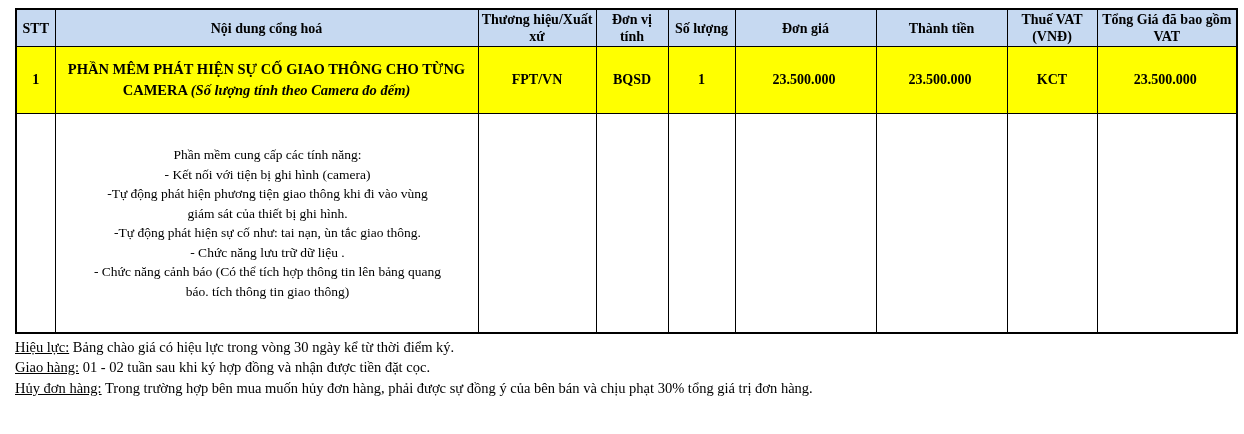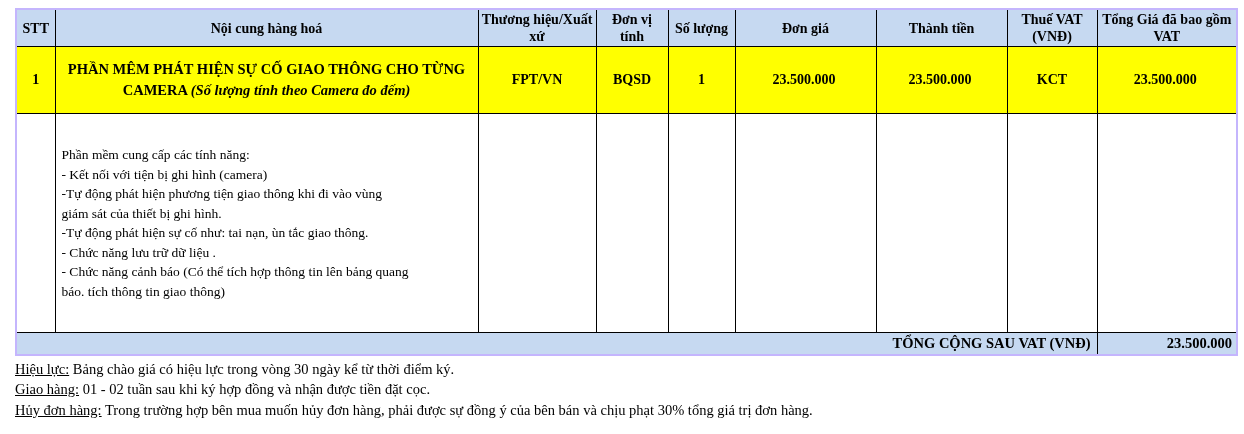--- a/index.html
+++ b/index.html
@@ -4,41 +4,41 @@
 <style>
   html,body{margin:0;padding:0;}
   body{
     width:1244px;height:434px;background:#ffffff;color:#000;
     font-family:"Liberation Serif","DejaVu Serif",serif;
     overflow:hidden;
   }
   table.quote{
     border-collapse:collapse;table-layout:fixed;
     margin:8px 0 0 15px;
-    border:2px solid #c4b5fd;
+    border:2px solid #000000;
   }
   .quote th,.quote td{
     border:1px solid #000;
     overflow:hidden;
   }
   thead th{
     background:#C6D9F1;
     font-weight:bold;font-size:14px;line-height:17px;
     text-align:center;vertical-align:middle;
     height:36px;padding:0 2px;
   }
   tr.item-row td{
     background:#FFFF00;font-weight:bold;font-size:14px;
     text-align:center;vertical-align:middle;height:64px;
   }
   tr.item-row td.c-name{font-size:14.5px;line-height:21px;padding:0 0;}
   .nm-note{font-style:italic;}
   td.num{text-align:right;padding-right:4px;margin-left:6px;}
   tr.desc-row td{background:#ffffff;height:216px;vertical-align:middle;}
-  td.desc-cell{font-size:13.5px;font-weight:normal;text-align:left;padding:0 4px 0 6px;}
+  td.desc-cell{font-size:13.5px;font-weight:normal;text-align:center;padding:0 4px 0 6px;}
   td.desc-cell div{line-height:19.5px;white-space:nowrap;}
   tr.total-row td{
     background:#C6D9F1;font-weight:bold;font-size:14.5px;height:19px;
     vertical-align:middle;
   }
   td.total-label{text-align:right;padding-right:6px;}
   .notes{margin:3px 0 0 15px;font-size:14.5px;}
   .note{line-height:20.4px;white-space:nowrap;}
   .note-label{font-weight:normal;text-decoration:underline;}
 </style>
@@ -54,21 +54,21 @@
       <col style="width:72px">
         <col style="width:67px">
         <col style="width:141px">
       <col style="width:131px">
         <col style="width:90px">
         <col style="width:140px">
     </colgroup>
     <thead>
       <tr>
         <th>STT</th>
-        <th>Nội cung hàng hoá</th>
+        <th>Nội dung cổng hoá</th>
         <th>Thương hiệu/Xuất xứ</th>
         <th>Đơn vị tính</th>
         <th>Số lượng</th>
         <th>Đơn giá</th>
         <th>Thành tiền</th>
         <th>Thuế VAT (VNĐ)</th>
         <th>Tổng Giá đã bao gồm VAT</th>
       </tr>
     </thead>
     <tbody>
@@ -96,24 +96,20 @@
           <div>báo. tích thông tin giao thông)</div>
         </td>
         <td></td>
         <td></td>
         <td></td>
         <td></td>
         <td></td>
         <td></td>
         <td></td>
       </tr>
-      <tr class="total-row">
-        <td class="total-label" colspan="8">TỔNG CỘNG SAU VAT (VNĐ)</td>
-        <td class="num">23.500.000</td>
-      </tr>
     </tbody>
   </table>
 
   <div class="notes">
     <div class="note"><span class="note-label">Hiệu lực:</span><span> Bảng chào giá có hiệu lực trong vòng 30 ngày kể từ thời điểm ký.</span></div>
     <div class="note"><span class="note-label">Giao hàng:</span><span> 01 - 02 tuần sau khi ký hợp đồng và nhận được tiền đặt cọc.</span></div>
     <div class="note"><span class="note-label">Hủy đơn hàng:</span><span> Trong trường hợp bên mua muốn hủy đơn hàng, phải được sự đồng ý của bên bán và chịu phạt 30% tổng giá trị đơn hàng.</span></div>
   </div>
 </div>
 

